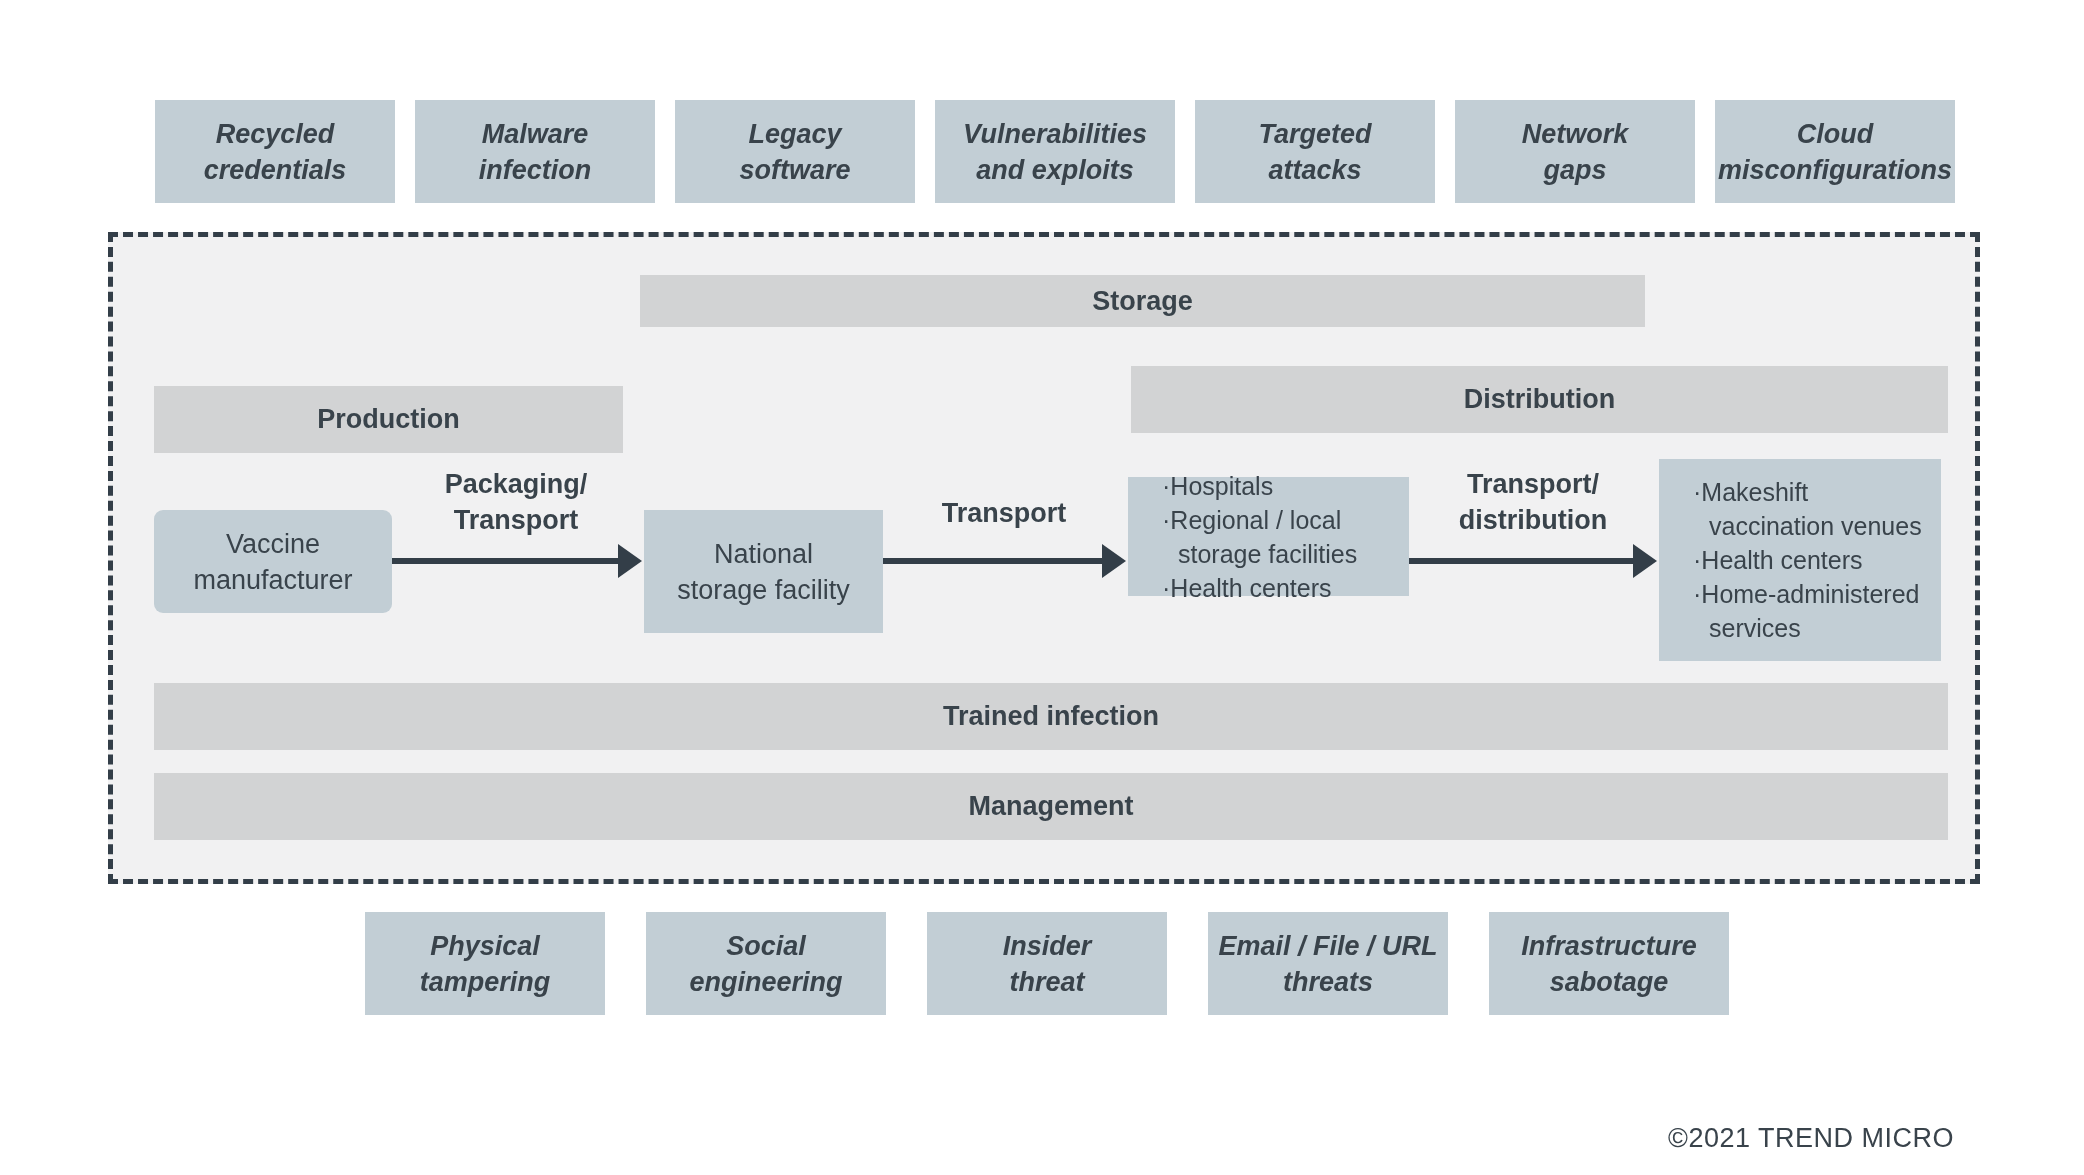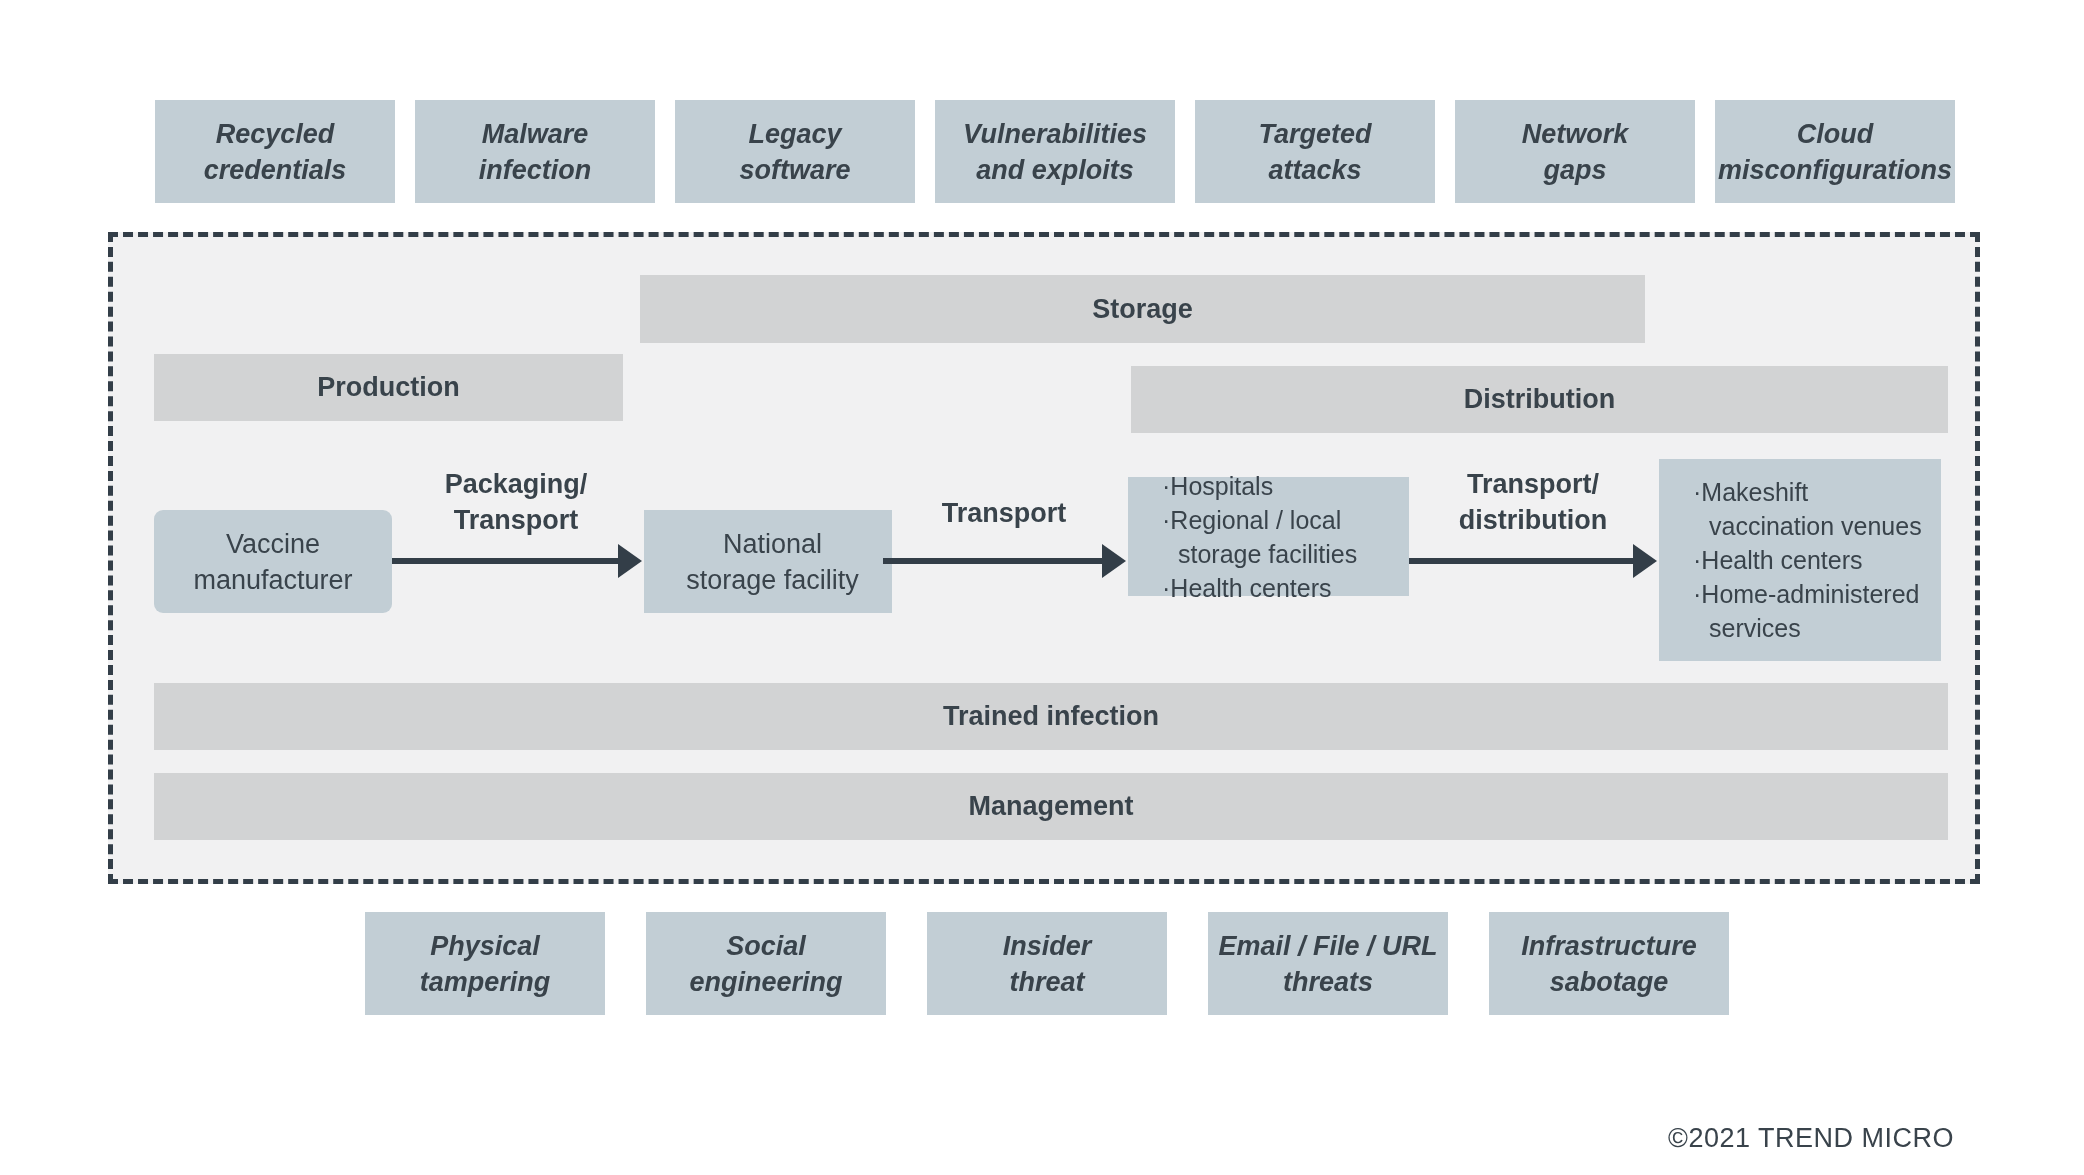--- a/index.html
+++ b/index.html
@@ -41,38 +41,38 @@
     border:5px dashed var(--line);
   }
   
   .stage-bar{
     position:absolute;
     background:var(--bar-fill);
     display:flex;align-items:center;justify-content:center;
     color:var(--text);
     font-size:27px;font-weight:700;
   }
-  .stage-bar.storage{left:640px;top:275px;width:1005px;height:68px;}
-  .stage-bar.production{left:154px;top:354px;width:469px;height:67px;}
+  .stage-bar.storage{left:640px;top:275px;width:1005px;height:52px;}
+  .stage-bar.production{left:154px;top:386px;width:469px;height:67px;}
   .stage-bar.distribution{left:1131px;top:366px;width:817px;height:67px;}
   .stage-bar.trained{left:154px;top:683px;width:1794px;height:67px;}
   .stage-bar.management{left:154px;top:773px;width:1794px;height:67px;}
   
   .node{
     position:absolute;
     background:var(--node-fill);
     color:var(--text);
     font-size:27px;font-weight:400;line-height:36px;
   }
   .node.center{
     display:flex;align-items:center;justify-content:center;
     text-align:center;white-space:pre-line;
   }
   .node.vaccine{left:154px;top:510px;width:238px;height:103px;border-radius:9px;}
-  .node.national{left:644px;top:510px;width:239px;height:103px;padding-left:9px;}
+  .node.national{left:644px;top:510px;width:239px;height:123px;}
   .node.regional{left:1128px;top:477px;width:281px;height:119px;}
   .node.final{left:1659px;top:459px;width:282px;height:202px;}
   .node ul{
     list-style:none;margin:0;padding:0;
     position:absolute;left:34px;right:10px;top:50%;
     transform:translateY(-50%);
     font-size:25px;line-height:34px;
   }
   .node ul li{padding-left:16px;text-indent:-16px;}
   .node ul li::before{content:"\00B7 ";}

